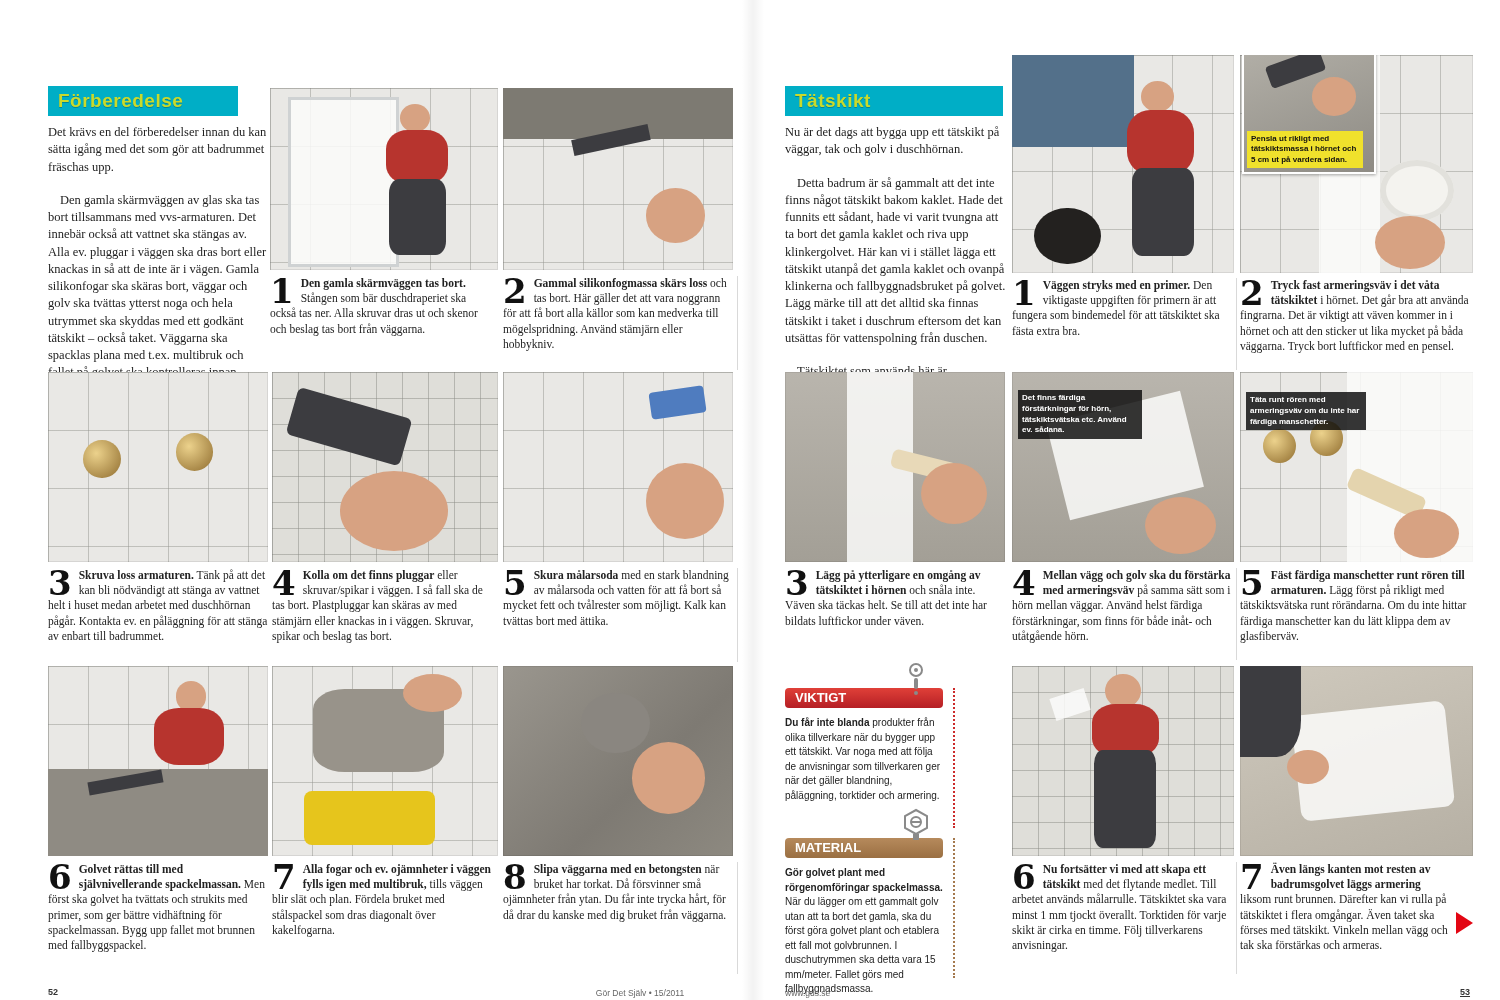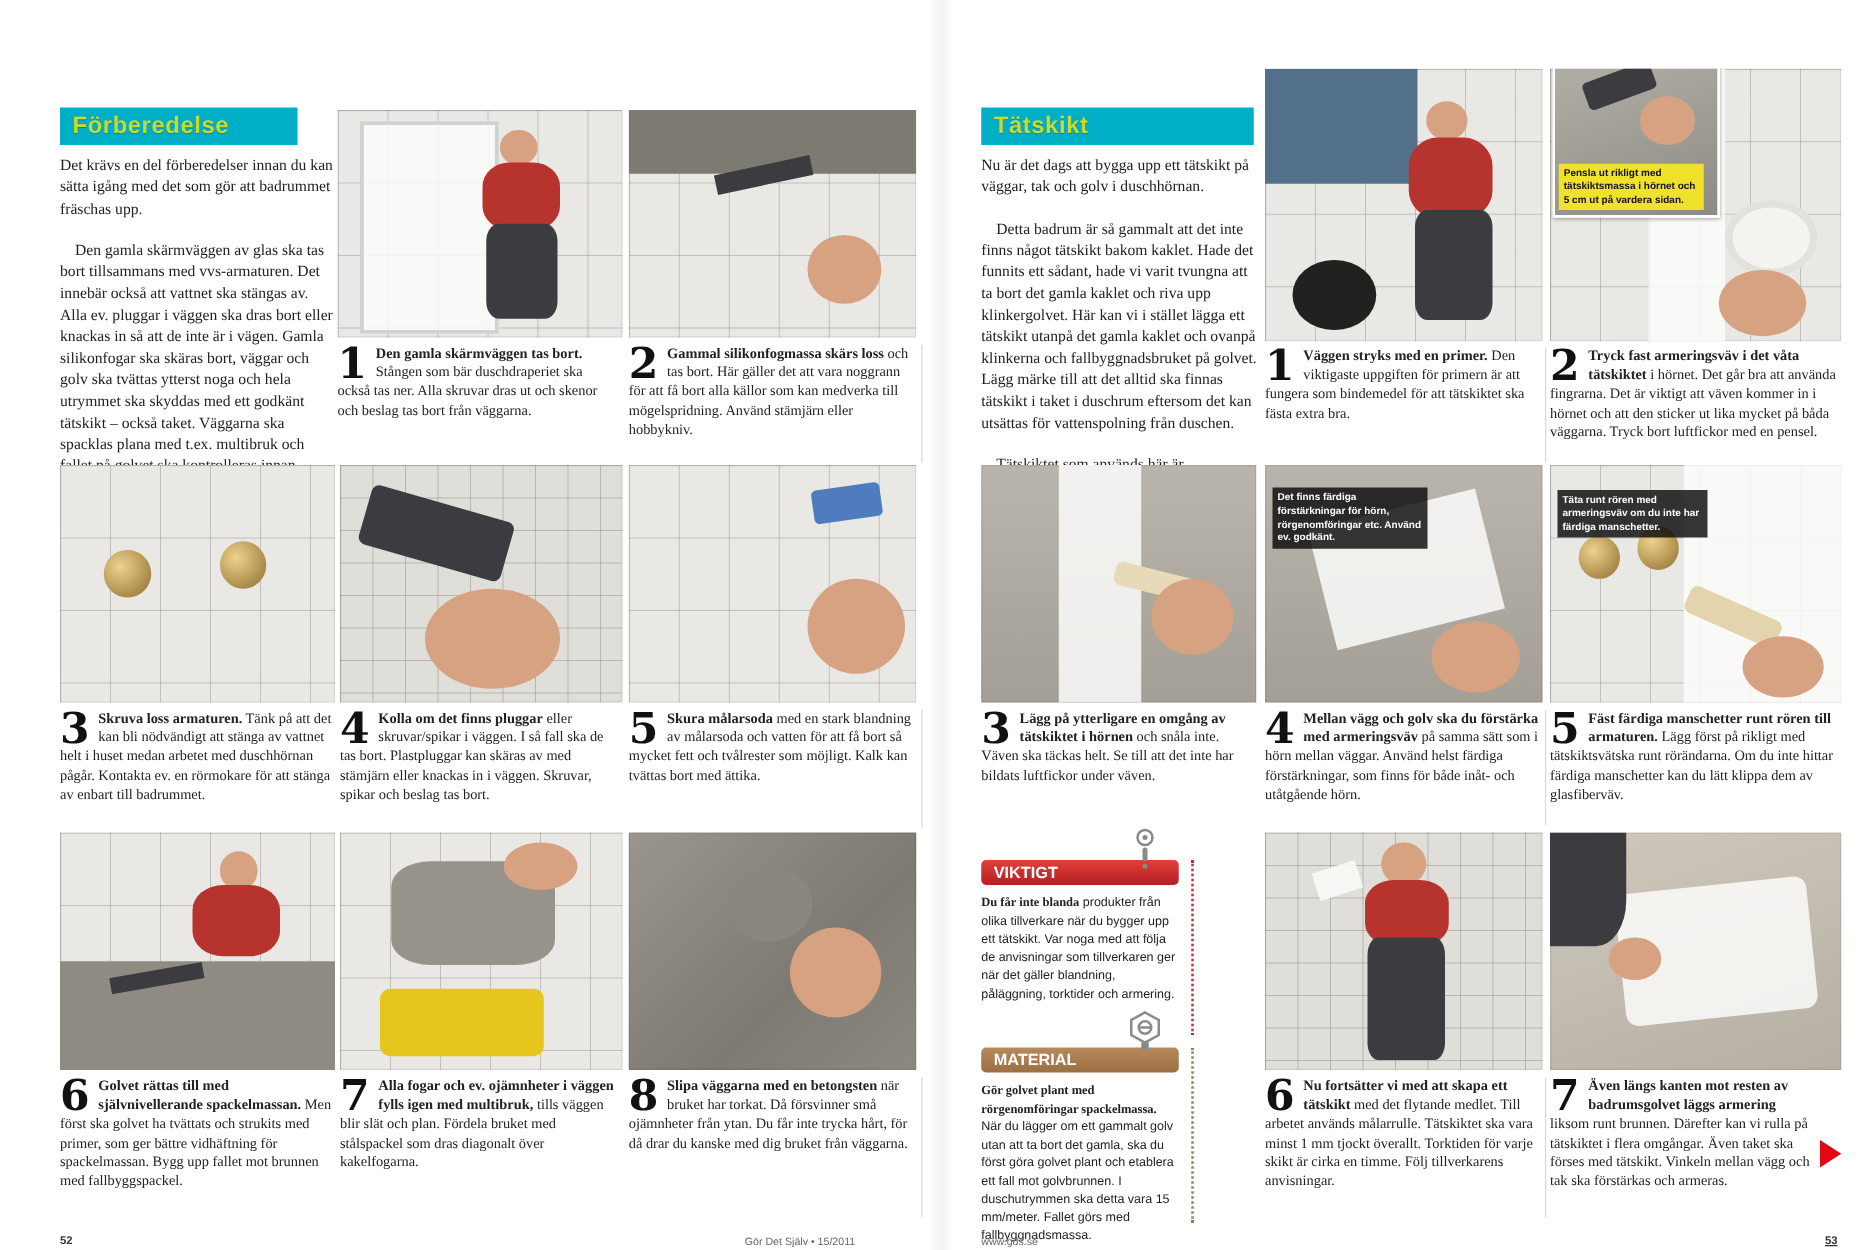--- a/index.html
+++ b/index.html
@@ -60,21 +60,21 @@
     background:linear-gradient(160deg,#b3b0a8,#8e8b84);
   }
   
   .box-head{
     color:#fff;font:bold 13px/20px "Liberation Sans",sans-serif;
     padding:0 10px;height:20px;border-radius:4px;display:block;
   }
   .vik-head{background:linear-gradient(#e04038,#b51f25);}
   .mat-head{background:linear-gradient(#b68a5c,#9a6f42);}
   .box-body{font:10px/1.45 "Liberation Sans",sans-serif;color:#222;margin-top:8px;}
-  .box-body .lead{font-weight:bold;font-family:Liberation Serif, serif;}
+  .box-body .lead{font-weight:bold;}
   .vbox{border-right:2px dotted #cc2a2a;padding-right:10px;}
   .mbox{border-right:2px dotted #a5794d;padding-right:10px;}
   
   .vrule{width:1px;background:#d9d9d9;}
   .folio{font:bold 9px "Liberation Sans",sans-serif;color:#333;}
   .footer-txt{font:8.5px "Liberation Sans",sans-serif;color:#666;}
   .gutter{background:linear-gradient(to right, rgba(0,0,0,0), rgba(0,0,0,.05) 50%, rgba(0,0,0,0));}
   .arrow-red{
     width:0;height:0;border-top:11px solid transparent;border-bottom:11px solid transparent;
     border-left:17px solid #e30613;
@@ -127,21 +127,21 @@
   <div class="acc skin rnd" style="left:30%;top:52%;width:48%;height:42%;"></div>
 </div>
 <div class="photo tiles" style="left:503px;top:372px;width:230px;height:190px;">
   <div class="acc blue" style="left:64%;top:9%;width:24%;height:14%;border-radius:4px;transform:rotate(-8deg);"></div>
   <div class="acc skin rnd" style="left:62%;top:48%;width:34%;height:40%;"></div>
 </div>
 
 <div class="abs cap" style="left:48px;top:568px;width:220px;">
   <span class="num">3</span>
   <span class="lead">Skruva loss armaturen.</span>
-  <span>Tänk på att det kan bli nödvändigt att stänga av vattnet helt i huset medan arbetet med duschhörnan pågår. Kontakta ev. en rörmokare för att stänga av enbart till badrummet.</span>
+  <span>Tänk på att det kan bli nödvändigt att stänga av vattnet helt i huset medan arbetet med duschhörnan pågår. Kontakta ev. en påläggning för att stänga av enbart till badrummet.</span>
 </div>
 <div class="abs cap" style="left:272px;top:568px;width:224px;">
   <span class="num">4</span>
   <span class="lead">Kolla om det finns pluggar</span>
   <span>eller skruvar/spikar i väggen. I så fall ska de tas bort. Plastpluggar kan skäras av med stämjärn eller knackas in i väggen. Skruvar, spikar och beslag tas bort.</span>
 </div>
 <div class="abs cap" style="left:503px;top:568px;width:228px;">
   <span class="num">5</span>
   <span class="lead">Skura målarsoda</span>
   <span>med en stark blandning av målarsoda och vatten för att få bort så mycket fett och tvålrester som möjligt. Kalk kan tvättas bort med ättika.</span>
@@ -225,21 +225,21 @@
 </div>
 
 <div class="photo screed" style="left:785px;top:372px;width:220px;height:190px;">
   <div class="acc whitep" style="left:28%;top:0;width:30%;height:100%;"></div>
   <div class="acc" style="left:48%;top:44%;width:30%;height:10%;background:#e8d9b8;border-radius:6px;transform:rotate(14deg);"></div>
   <div class="acc skin rnd" style="left:62%;top:48%;width:30%;height:32%;"></div>
 </div>
 <div class="photo screed" style="left:1012px;top:372px;width:222px;height:190px;">
   <div class="acc whitep" style="left:20%;top:18%;width:62%;height:52%;transform:rotate(-14deg);"></div>
   <div class="acc skin rnd" style="left:60%;bottom:4%;width:32%;height:30%;"></div>
-  <div class="ovl-black" style="left:6px;top:18px;width:116px;">Det finns färdiga förstärkningar för hörn, rörgenomföringar etc. Använd ev. godkänt.</div>
+  <div class="ovl-black" style="left:6px;top:18px;width:116px;">Det finns färdiga förstärkningar för hörn, tätskiktsvätska etc. Använd ev. sådana.</div>
 </div>
 <div class="photo tiles" style="left:1240px;top:372px;width:233px;height:190px;">
   <div class="acc whitep" style="left:46%;top:0;width:54%;height:100%;"></div>
   <div class="acc brass rnd" style="left:10%;top:30%;width:14%;height:18%;"></div>
   <div class="acc brass rnd" style="left:30%;top:26%;width:14%;height:18%;"></div>
   <div class="acc" style="left:46%;top:58%;width:34%;height:12%;background:#e4d4ae;border-radius:6px;transform:rotate(24deg);"></div>
   <div class="acc skin rnd" style="left:66%;bottom:2%;width:28%;height:26%;"></div>
   <div class="ovl-black" style="left:6px;top:20px;width:112px;">Täta runt rören med armeringsväv om du inte har färdiga manschetter.</div>
 </div>
 

